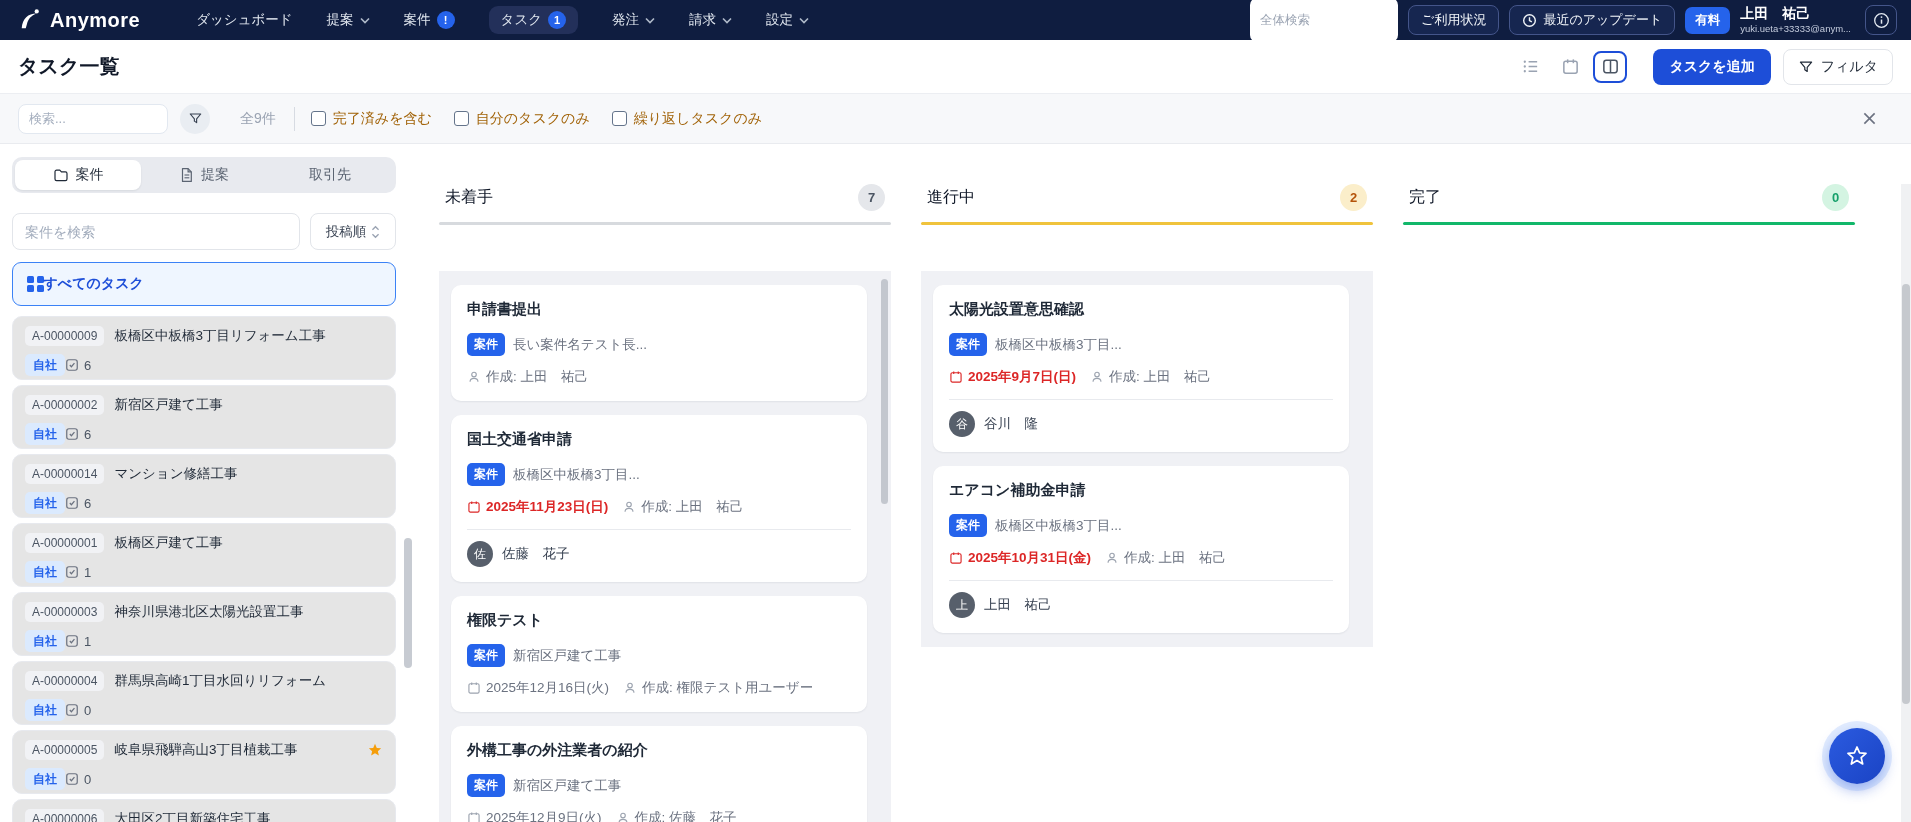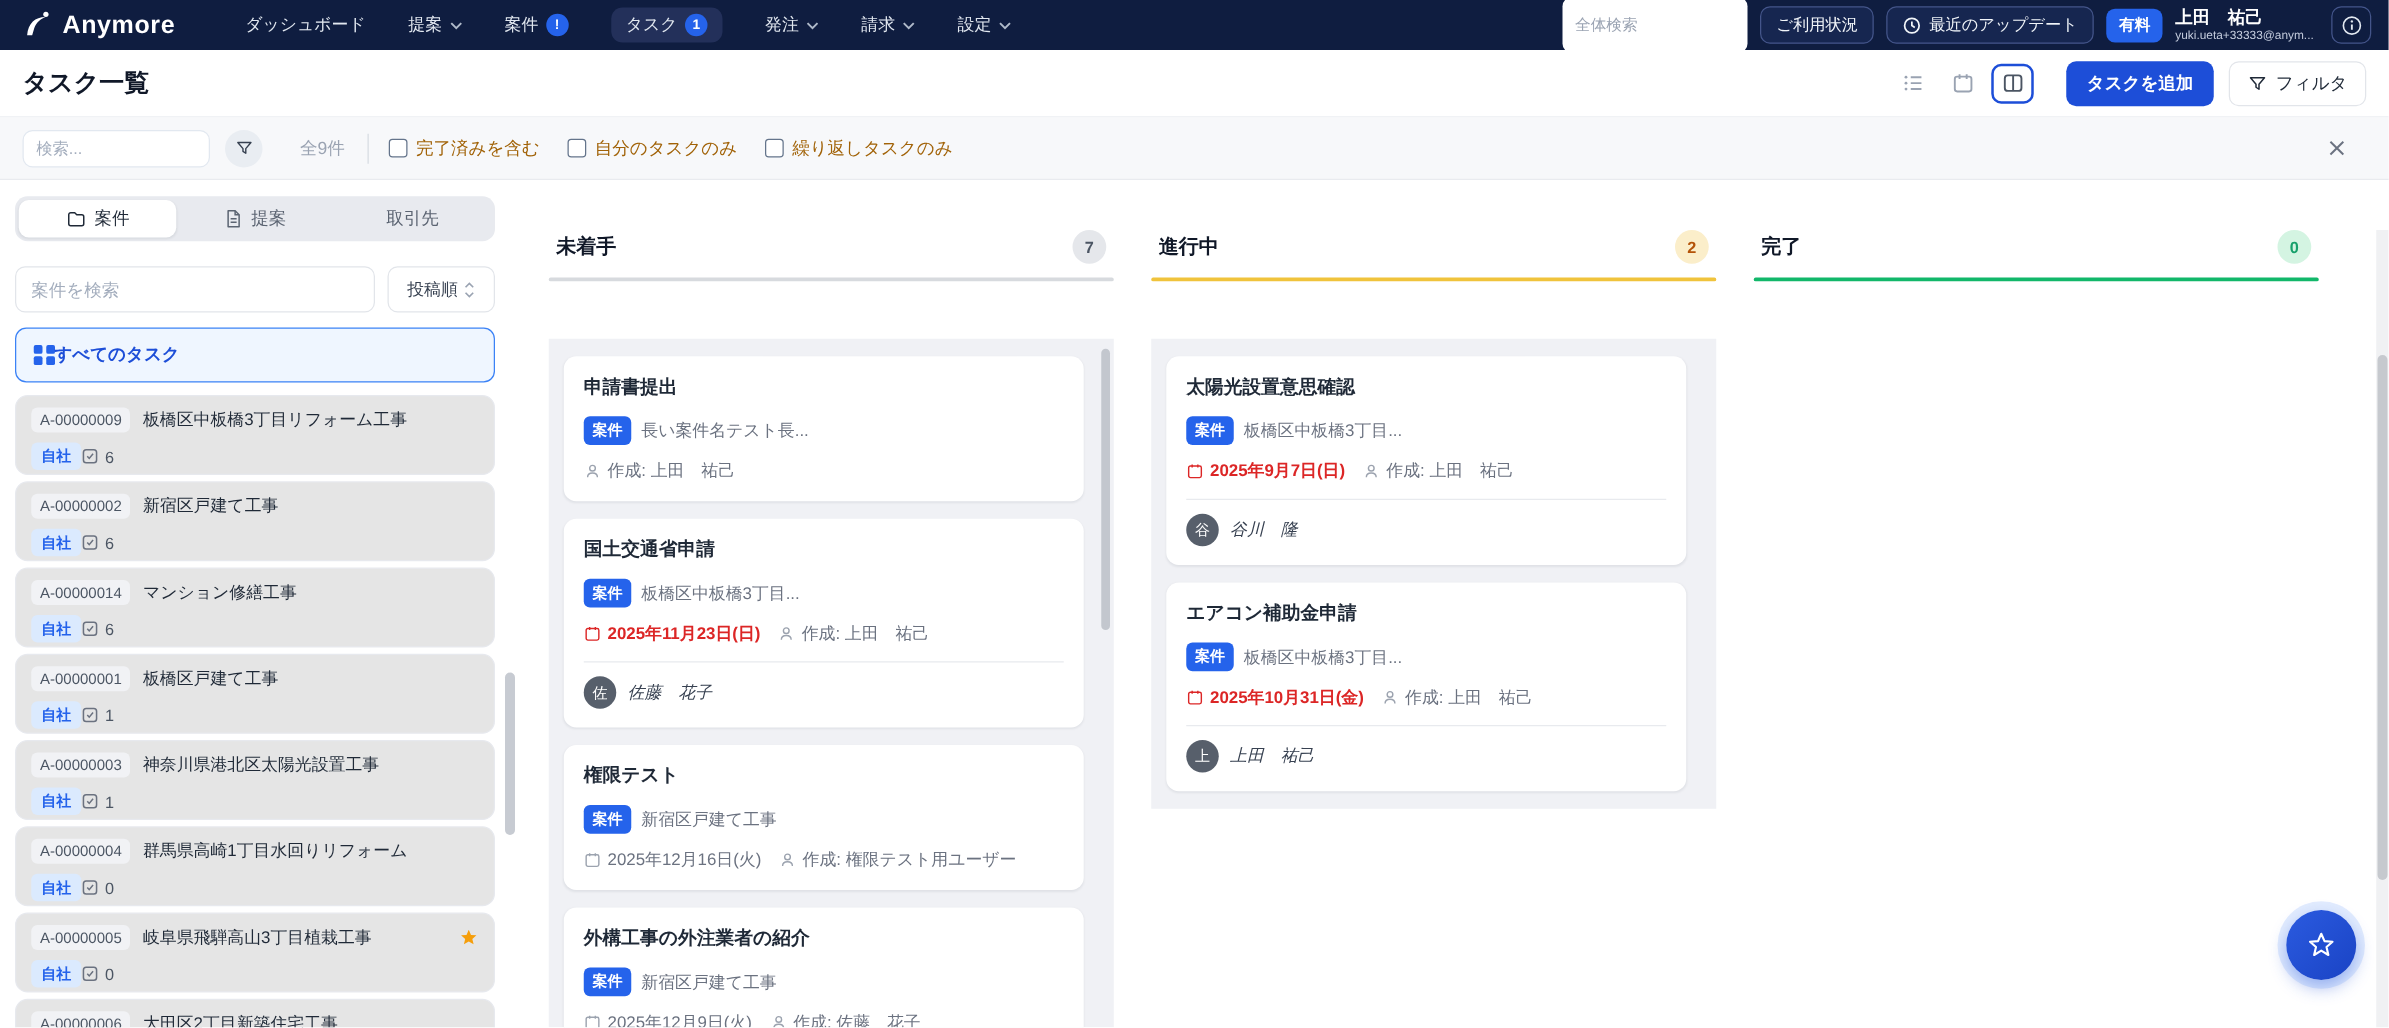--- a/index.html
+++ b/index.html
@@ -73,21 +73,21 @@
   .proj-bottom { display:flex; align-items:center; gap:0; margin-top:8px; }
   .own-badge { background:#dbeafe; color:#2563eb; font-size:12px; font-weight:bold; border-radius:5px; padding:2.5px 8px; }
   .task-count { display:flex; align-items:center; gap:5px; color:#4b5563; font-size:13px; }
   .sidebar-scroll { position:absolute; left:404px; top:6px; width:8px; height:666px; }
   .sidebar-scroll .thumb { position:absolute; top:388px; width:8px; height:130px; background:#c7cbd2; border-radius:4px; }
 
   
   .board { display:flex; gap:30px; padding-left:43px; flex:none; }
   .kcol { width:452px; display:flex; flex-direction:column; }
   .kcol-header { height:78px; display:flex; align-items:center; padding:28px 6px 0 6px; }
-  .kcol-title { font-size:16px; font-weight:bold; color:#101828; }
+  .kcol-title { font-size:16px; font-weight:normal; color:#101828; }
   .kcol-count { margin-left:auto; width:27px; height:27px; border-radius:50%; display:flex; align-items:center; justify-content:center; font-size:13px; font-weight:bold; }
   .kcount-todo { background:#e5e7eb; color:#4b5563; }
   .kcount-prog { background:#fbeeca; color:#b45309; }
   .kcount-done { background:#d4f4e2; color:#17a06b; }
   .kcol-line { height:3px; border-radius:2px; }
   .line-todo { background:#d7dade; }
   .line-prog { background:#f0c33c; }
   .line-done { background:#12b76a; }
   .kcol-body { position:relative; background:#f0f1f5; padding:14px 24px 14px 12px; display:flex; flex-direction:column; gap:14px;margin-top:46px; }
   .kcol-body.fill { flex:1; overflow:hidden; }
@@ -97,21 +97,21 @@
   .card-title { font-size:15px; font-weight:bold; color:#1f2937; }
   .card-project { display:flex; align-items:center; gap:8px; margin-top:14px; }
   .proj-tag { background:#2563eb; color:#fff; font-size:12px; font-weight:bold; border-radius:5px; padding:3px 7px; }
   .card-proj-name { font-size:13.5px; color:#6b7280; }
   .card-meta { display:flex; align-items:center; gap:14px; margin-top:12px; }
   .meta-item { display:flex; align-items:center; gap:5px; font-size:13.5px; color:#6b7280; }
   .meta-item.overdue { color:#dc2626; font-weight:bold; }
   .card-div { height:1px; background:#e8eaee; margin:13px 0 11px 0; }
   .assignee { display:flex; align-items:center; gap:9px; }
   .avatar { width:26px; height:26px; border-radius:50%; background:#575f6b; color:#fff; font-size:12px; display:flex; align-items:center; justify-content:center; flex:none; }
-  .assignee-name { font-size:13.5px; color:#374151;font-style:italic; }
+  .assignee-name { font-size:13.5px; color:#374151; }
 
   
   .fab { position:absolute; right:26px; bottom:38px; width:56px; height:56px; border-radius:50%; border:none; background:linear-gradient(135deg,#2b5be0,#1a43c4); box-shadow:0 0 0 7px rgba(59,130,246,.15), 0 6px 14px rgba(29,78,216,.4); display:flex; align-items:center; justify-content:center; cursor:pointer; }
   .page-scroll { position:absolute; right:0; top:40px; width:10px; height:782px; background:#f0f1f3; }
   .page-scroll .thumb { position:absolute; top:100px; left:1px; width:8px; height:420px; background:#c6c9ce; border-radius:4px; }
 </style>
 </head>
 <body>
 
 <header class="nav">

